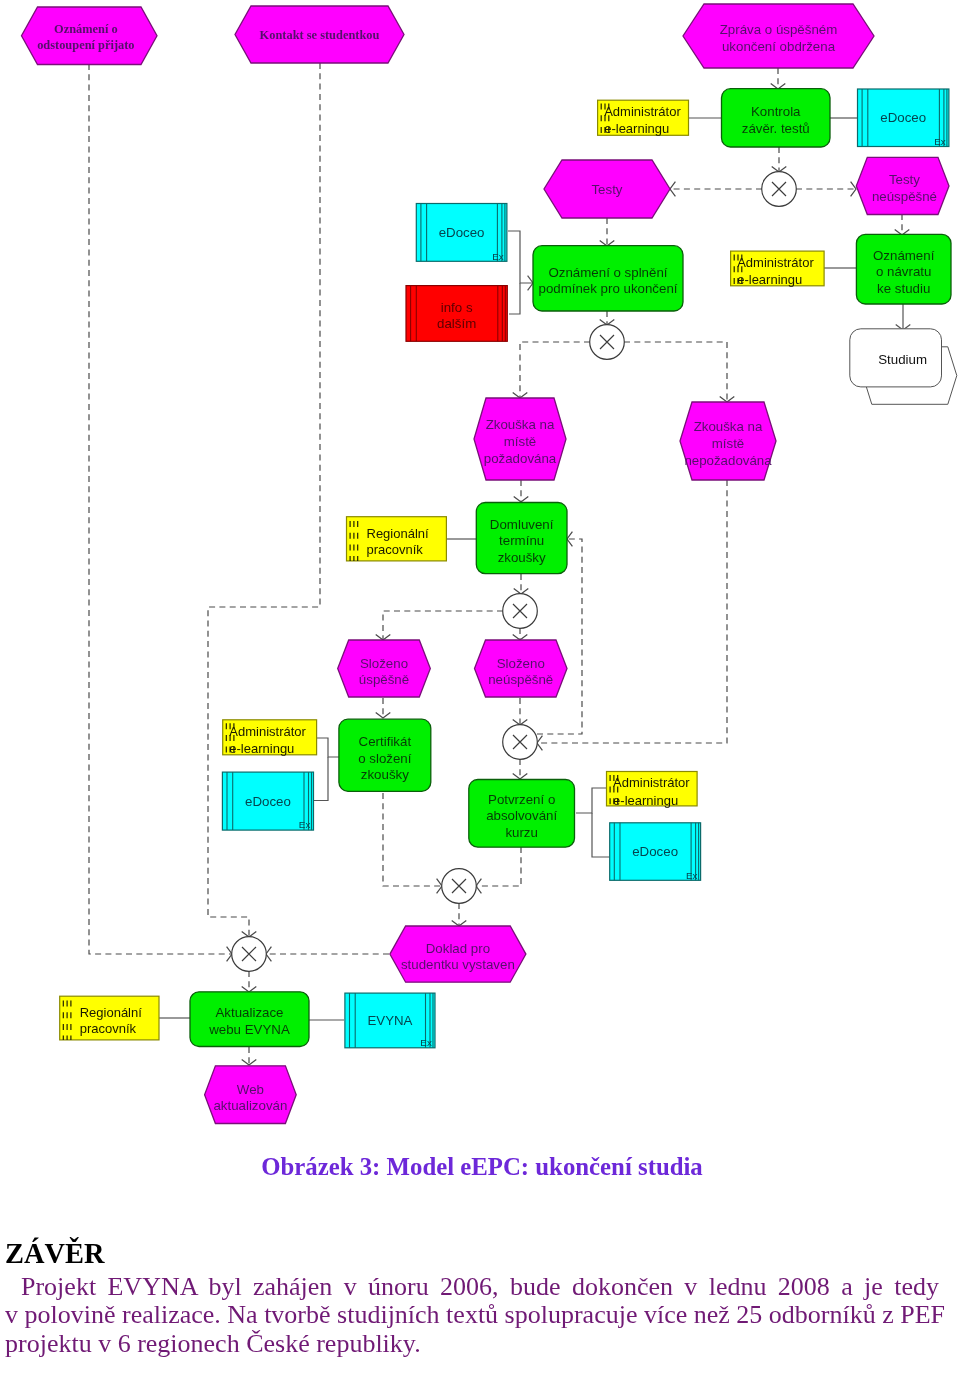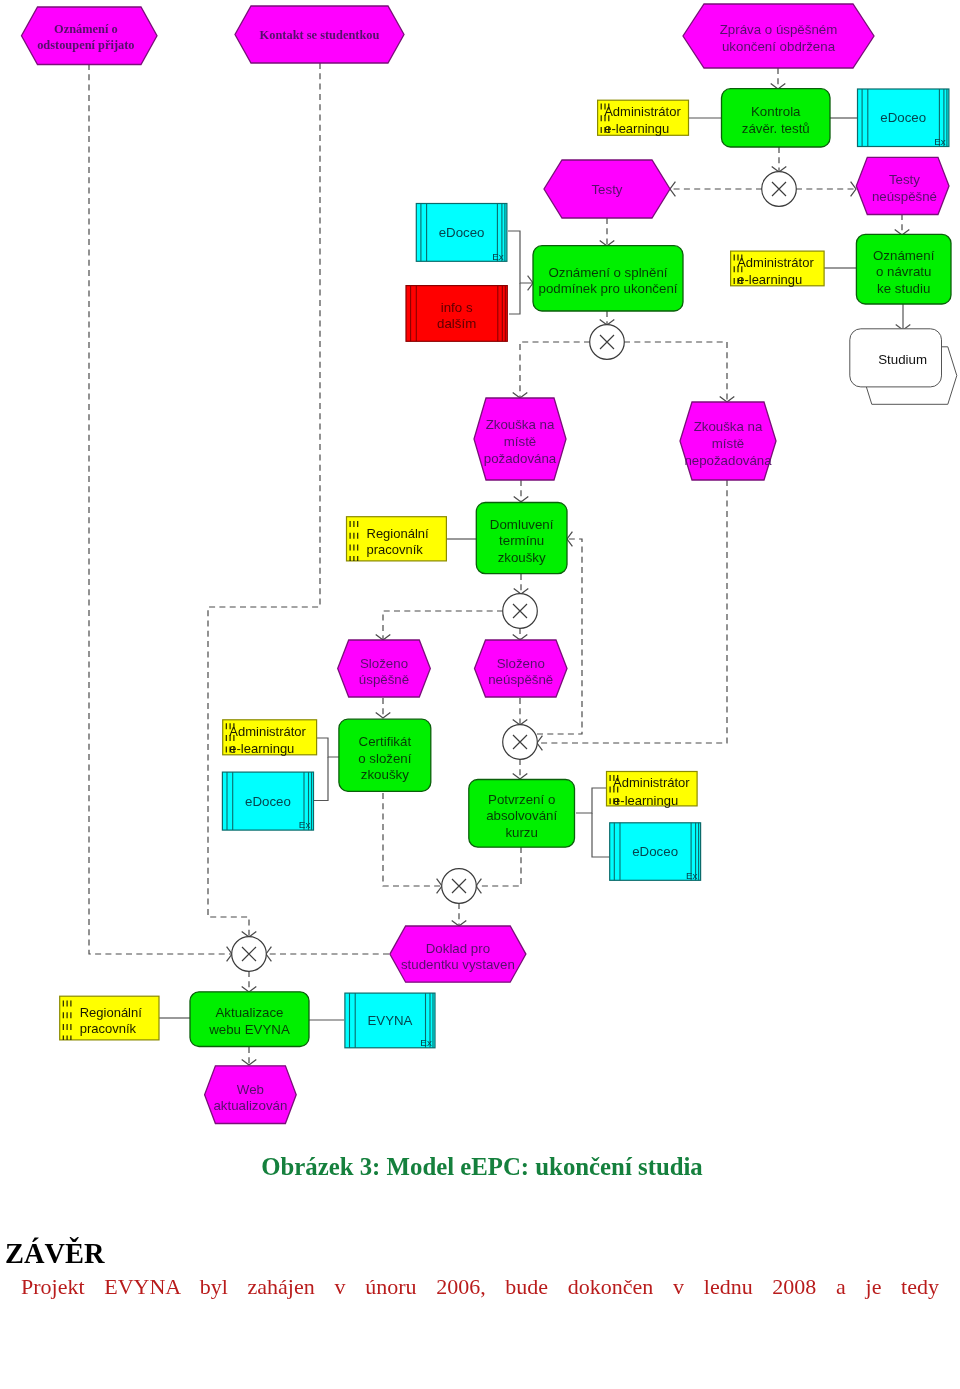--- a/index.html
+++ b/index.html
@@ -1,27 +1,27 @@
 <!DOCTYPE html>
 <html><head>
 <meta charset="utf-8">
 <title>Model eEPC: ukončení studia</title>
 <style>
   html,body{margin:0;padding:0;background:#fff;-webkit-font-smoothing:antialiased;}
   #page{position:relative;width:960px;height:1389px;background:#fff;overflow:hidden;
         font-family:"Liberation Sans",sans-serif;}
   #diagram{position:absolute;left:0;top:0;}
   #caption{position:absolute;left:4px;top:1155px;width:956px;text-align:center;
-           font-family:"Liberation Serif",serif;font-weight:bold;font-size:24.8px;color:#15803d;
+           font-family:"Liberation Serif",serif;font-weight:bold;font-size:24.8px;color:#6d28d9;
            line-height:24px;}
   #zaver{position:absolute;left:5px;top:1243px;width:934px;text-align:left;
          font-family:"Liberation Serif",serif;font-weight:bold;font-size:28.4px;color:#000;
          line-height:21px;}
   #para{position:absolute;left:5px;top:1272.5px;width:934px;
-        font-family:"Liberation Serif",serif;font-size:22px;color:#b91c1c;}
+        font-family:"Liberation Serif",serif;font-size:26px;color:#701a75;}
   #para .ln{display:block;height:28.7px;line-height:28.7px;text-align:justify;
             text-align-last:justify;white-space:pre;}
   #para .ln.last{text-align:left;text-align-last:left;}
   #para .ln.first{text-indent:16px;}
 </style>
 </head>
 <body>
 
 <div id="page">
 <svg id="diagram" width="960" height="1150" viewBox="0 0 960 1150">
@@ -418,14 +418,16 @@
 </g>
 <g>
 <circle cx="249" cy="954" r="17.3" fill="#fff" stroke="#3c3c3c" stroke-width="1.2"></circle>
 <path d="M242.0 947.0 L256.0 961.0 M256.0 947.0 L242.0 961.0" stroke="#3c3c3c" stroke-width="1.2" fill="none"></path>
 </g>
 </svg>
 <div id="caption">Obrázek 3: Model eEPC: ukončení studia</div>
 <div id="zaver">ZÁVĚR</div>
 <div id="para">
   <span class="ln first">Projekt EVYNA byl zahájen v únoru 2006, bude dokončen v lednu 2008 a je tedy</span>
+  <span class="ln">v polovině realizace. Na tvorbě studijních textů spolupracuje více než 25 odborníků z PEF</span>
+  <span class="ln last">projektu v 6 regionech České republiky.</span>
 </div>
 </div>
 
 </body></html>

